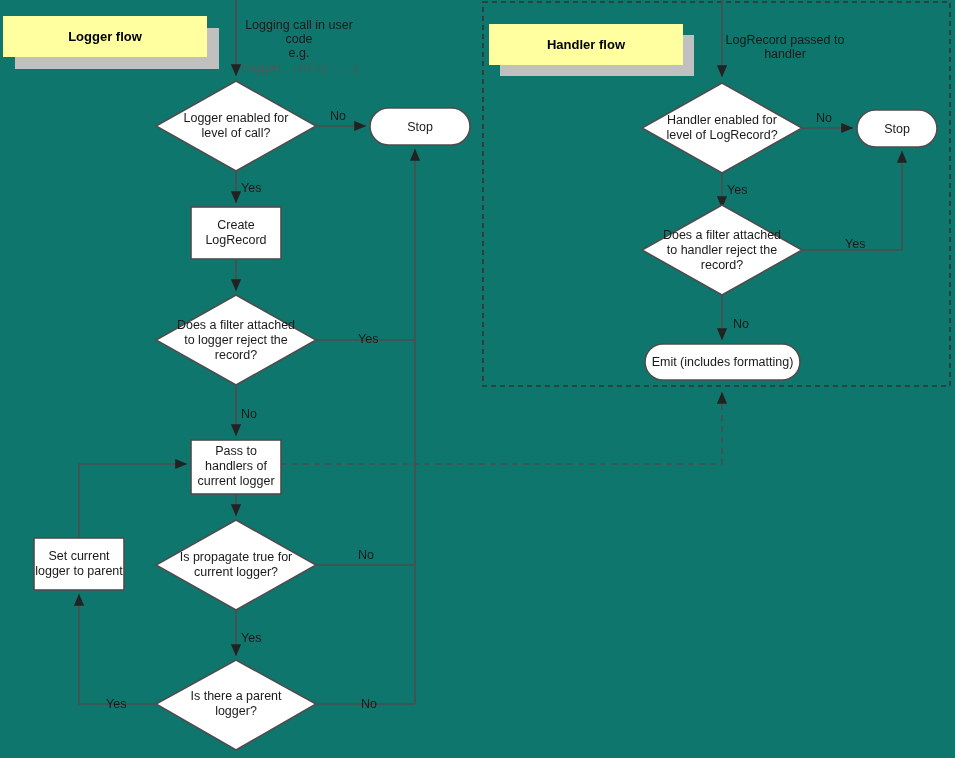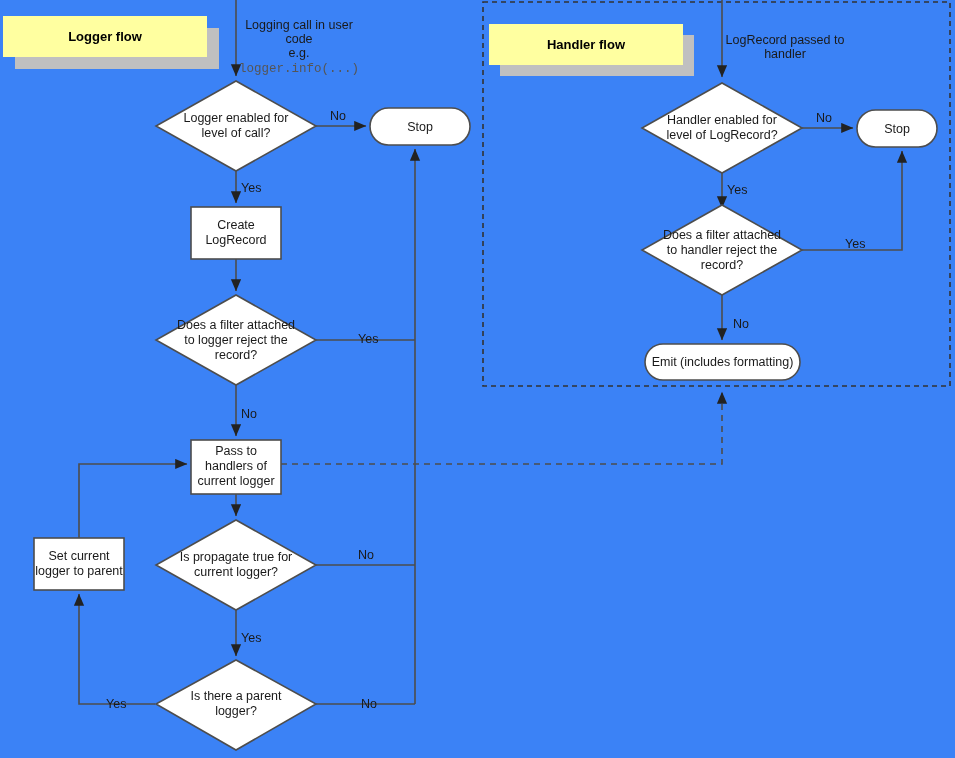--- a/index.html
+++ b/index.html
@@ -5,21 +5,21 @@
 <style>
   html, body {
     margin: 0;
     padding: 0;
     background: #ffffff;
   }
   #page {
     position: relative;
     width: 955px;
     height: 758px;
-    background: #3b82f6;
+    background: #0f766e;
     font-family: "Liberation Sans", sans-serif;
     overflow: hidden;
   }
   svg.flow {
     position: absolute;
     left: 0;
     top: 0;
     width: 955px;
     height: 758px;
   }

